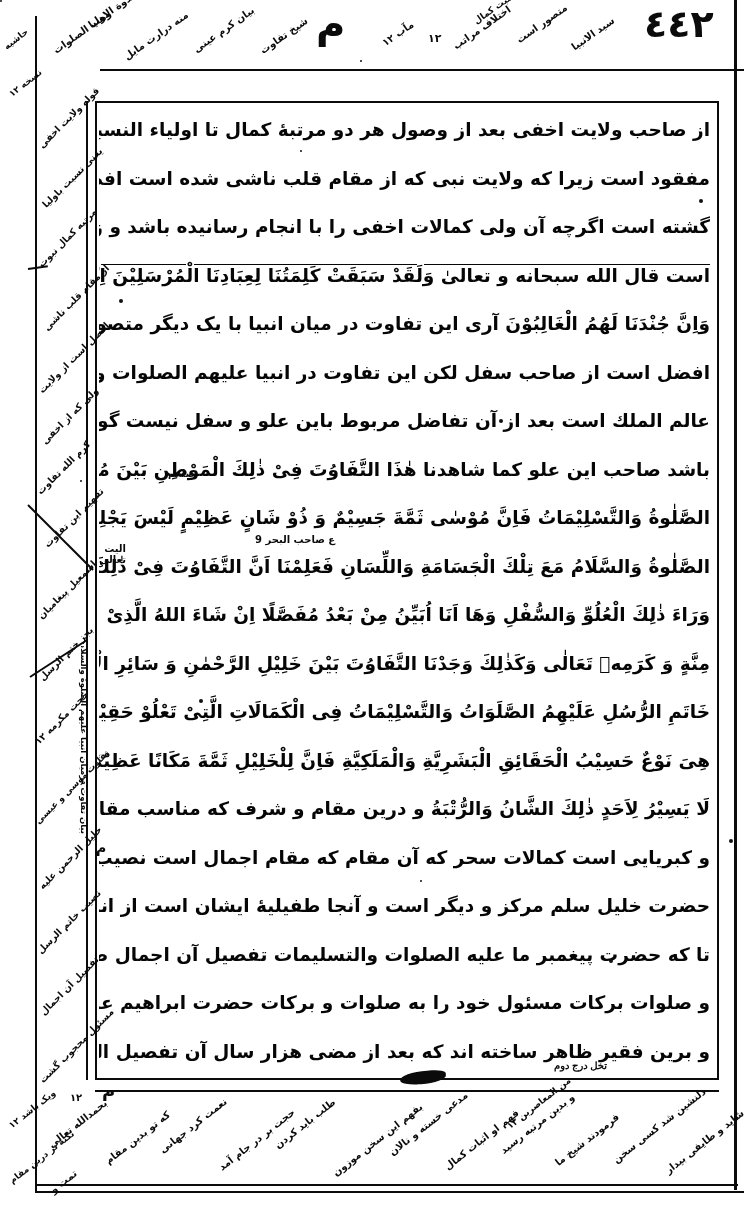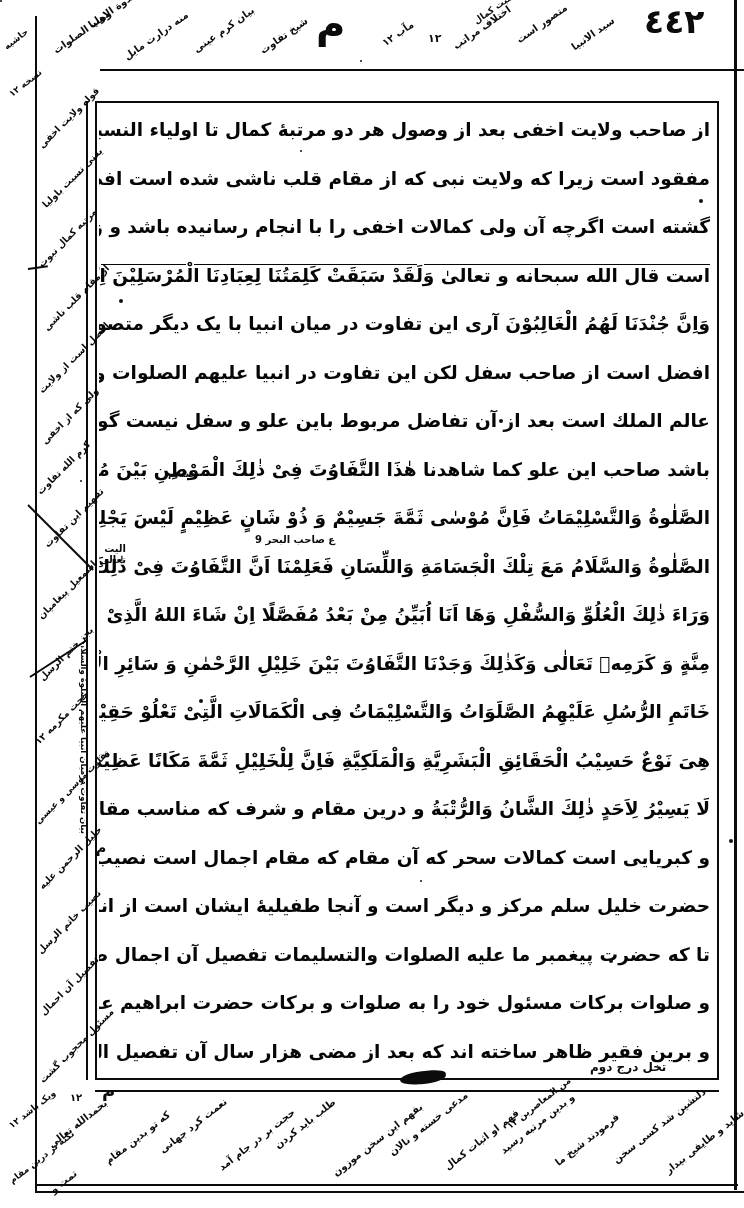--- a/index.html
+++ b/index.html
@@ -13,21 +13,21 @@
   .tline{height:48.5px;line-height:48.5px;font-size:18.5px;font-weight:bold;
         white-space:nowrap;overflow:hidden;padding:0 5px;
         text-align:justify;text-align-last:justify;color:#060606;}
   .tline.quote{text-decoration:overline;}
   .note{position:absolute;font-size:10px;font-weight:bold;white-space:nowrap;
         direction:rtl;color:#0b0b0b;transform-origin:center;}
   .rot35{transform:rotate(-35deg);}
   .rot38{transform:rotate(-38deg);}
   .rot45{transform:rotate(-45deg);}
   .marker{position:absolute;font-weight:bold;direction:rtl;color:#0b0b0b;}
-  #page-number{position:absolute;left:644px;top:2px;font-size:33px;font-weight:bold;
+  #page-number{position:absolute;left:644px;top:2px;font-size:38px;font-weight:bold;
         direction:rtl;letter-spacing:2px;}
   #gutter-note{position:absolute;left:89px;top:646px;width:188px;height:13px;
         font-size:8.5px;font-weight:bold;direction:rtl;white-space:nowrap;overflow:hidden;
         transform:rotate(90deg);transform-origin:top left;}
   .diag-rule{position:absolute;height:2px;background:#0b0b0b;transform-origin:left center;}
   .interlinear{position:absolute;font-size:10px;font-weight:bold;direction:rtl;white-space:nowrap;}
   #ink-smudge{position:absolute;left:400px;top:1071px;width:46px;height:13px;background:#0b0b0b;
         border-radius:60% 30% 55% 40%;transform:rotate(-4deg);}
   #speckles{position:absolute;left:0;top:0;width:2px;height:2px;background:#0b0b0b;border-radius:50%;
         box-shadow:120px 300px 0 1px #111,300px 150px 0 0 #111,500px 420px 0 1px #111,
@@ -71,21 +71,21 @@
     <div class="tline">و کبریایی است کمالات سحر که آن مقام که مقام اجمال است نصیب خاتم الرسل است و باقی همه مفصل</div>
     <div class="tline">حضرت خلیل سلم مرکز و دیگر است و آنجا طفیلیهٔ ایشان است از انبیا و کمل اولیا علیهم الصلوات والتسلیمات</div>
     <div class="tline">تا که حضرت پیغمبر ما علیه الصلوات والتسلیمات تفصیل آن اجمال طلب فرموده اند آنجا که تشهد و بیود</div>
     <div class="tline">و صلوات برکات مسئول خود را به صلوات و برکات حضرت ابراهیم علی نبینا و علیه الصلوٰة والتسلیمات</div>
     <div class="tline">و برین فقیر ظاهر ساخته اند که بعد از مضی هزار سال آن تفصیل الشان را نیز مرشد مسئول محجوب گشت</div>
   </div>
 
   <div class="interlinear" style="left:255px;top:534px;">ع صاحب البحر 9</div>
   <div class="interlinear" style="left:168px;top:468px;">صلعم</div>
   <div class="interlinear" style="left:96px;top:543px;width:30px;white-space:normal;line-height:11px;">الیت تعالی</div>
-  <div class="interlinear" style="left:590px;top:1060px;font-size:12px;">تخل درج دوم</div>
+  <div class="interlinear" style="left:554px;top:1060px;font-size:10px;font-family:Liberation Serif, serif;">تخل درج دوم</div>
 
   <div class="marker" style="left:316px;top:0px;font-size:40px;">م</div>
   <div class="marker" style="left:428px;top:32px;font-size:11px;">١٢</div>
   <div class="marker" style="left:96px;top:840px;font-size:14px;">م</div>
   <div class="marker" style="left:102px;top:1080px;font-size:18px;">م</div>
   <div class="marker" style="left:70px;top:1092px;font-size:10px;">١٢</div>
 
   <div class="note rot35" style="left:48px;top:26px;">وهب الصلوات</div>
   <div class="note rot35" style="left:118px;top:30px;">منه درارت مایل</div>
   <div class="note rot35" style="left:188px;top:24px;">بیان کرم عینی</div>

